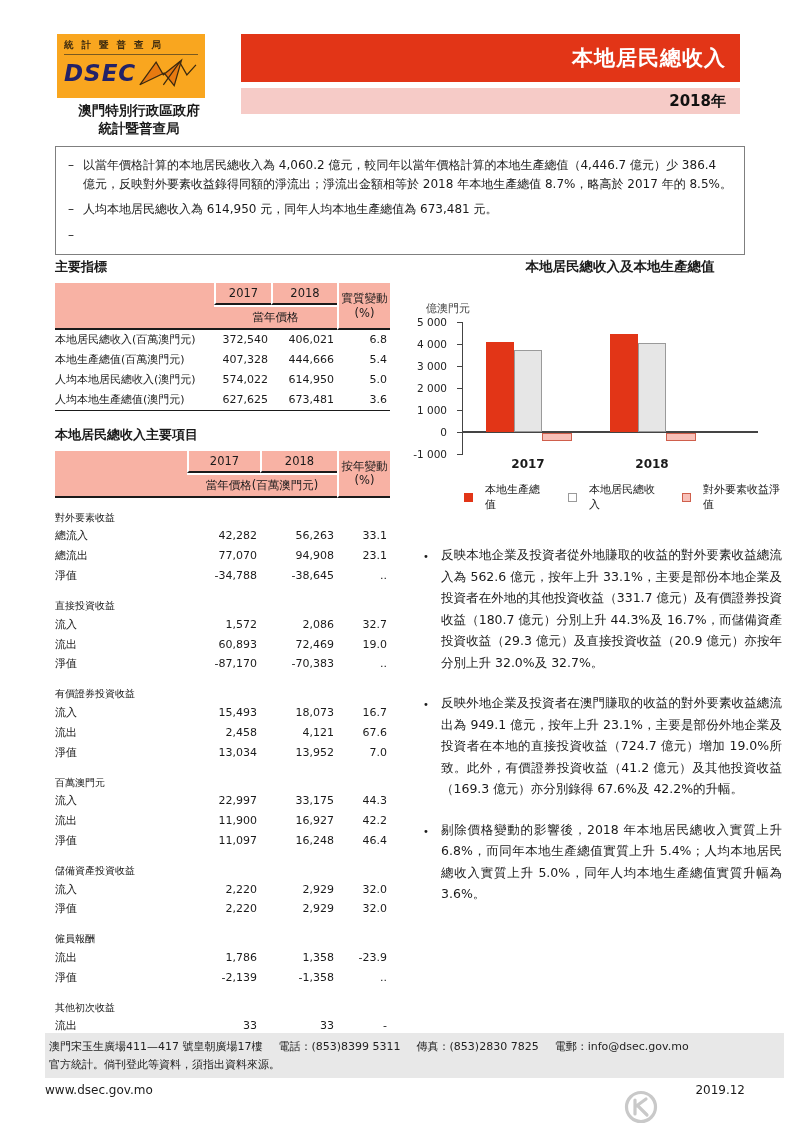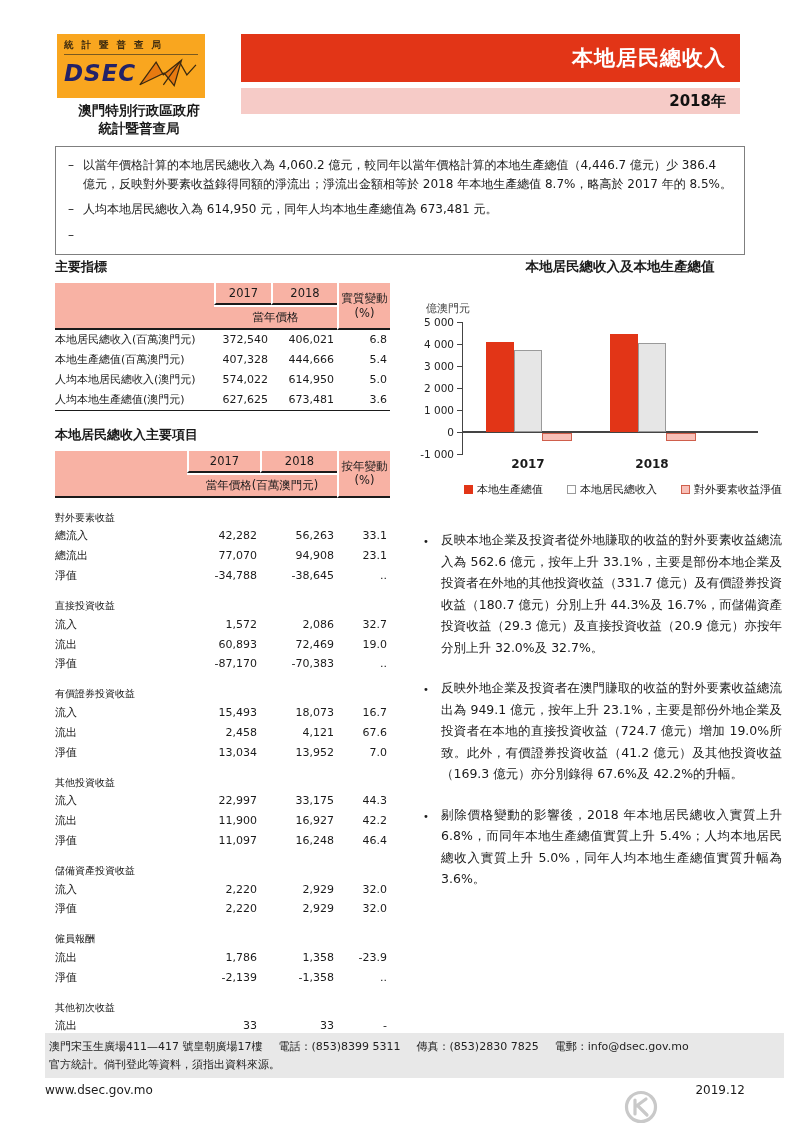--- a/index.html
+++ b/index.html
@@ -45,29 +45,29 @@
   .tbl tr.secrow td { font-size:10px; padding-top:13px; padding-bottom:1px; }
   .tbl tr.last td { border-bottom:1.5px solid #1a1a1a; }
   .note { font-size:11px; margin-top:5px; }
   .tbl-gap { height:15px; }
 
   
   .chart-title { font-size:13.5px; font-weight:bold; text-align:center; padding-left:38px; }
   .unit { font-size:11px; color:#444; margin:25px 0 6px 6px; }
   .chart-body { display:flex; }
   .ylabels { width:42px; position:relative; height:132px; flex:none; }
-  .ylabel { position:absolute; right:8px; font-size:10.5px; transform:translateY(-50%); color:#222; white-space:nowrap; }
+  .ylabel { position:absolute; right:15px; font-size:10.5px; transform:translateY(-50%); color:#222; white-space:nowrap; }
   .plot { position:relative; width:306px; height:132px; border-left:1.2px solid #444; }
   .tick { position:absolute; left:-6px; width:6px; height:1px; background:#444; }
   .zero { position:absolute; left:0; right:10px; height:1.2px; background:#444; }
   .bar { position:absolute; }
   .xlabels { margin-left:42px; position:relative; height:20px; font-size:12px; font-weight:bold; }
   .xlabel { position:absolute; width:86px; text-align:center; top:3px; }
   .legend { display:flex; gap:24px; margin:8px 0 0 44px; font-size:11px; align-items:center; }
-  .lg-item { display:flex; align-items:center; }
+  .lg-item { display:flex; align-items:center;gap:8px; }
   .lg-marker { width:9px; height:9px; margin-right:4px; flex:none; }
 
   
   .bullets { margin-top:32px; }
   .arow { display:flex; font-size:12.5px; line-height:1.72; margin-bottom:19px; }
   .arow .dot { width:21px; flex:none; font-size:10px; padding-top:4px; padding-left:3px; }
   .arow .atxt { text-align:justify; }
 
   
   .gray-band { position:absolute; left:45px; right:16px; top:1033px; background:#e8e8e8;
@@ -254,21 +254,21 @@
             <td class="num">4,121</td>
             <td class="num">67.6</td>
           </tr>
           <tr>
             <td class="label">淨值</td>
             <td class="num">13,034</td>
             <td class="num">13,952</td>
             <td class="num">7.0</td>
           </tr>
           <tr class="secrow">
-            <td colspan="4">其他投資收益</td>
+            <td colspan="4">百萬澳門元</td>
           </tr>
           <tr>
             <td class="label">流入</td>
             <td class="num">22,997</td>
             <td class="num">33,175</td>
             <td class="num">44.3</td>
           </tr>
           <tr>
             <td class="label">流出</td>
             <td class="num">11,900</td>

